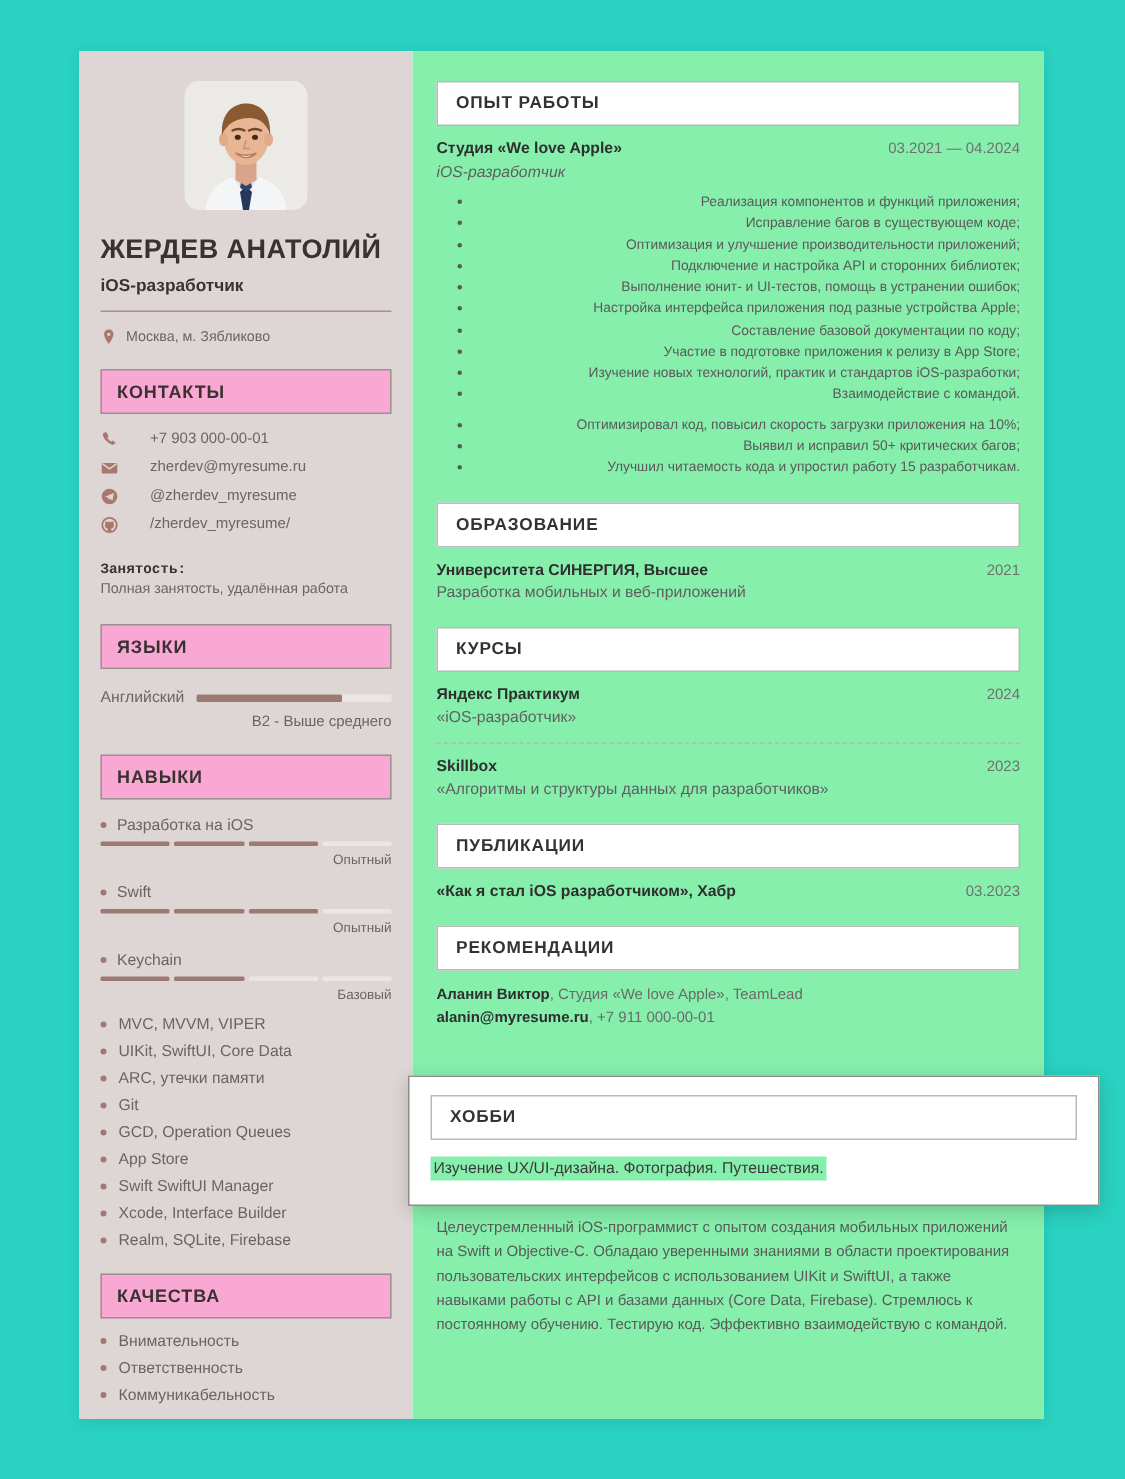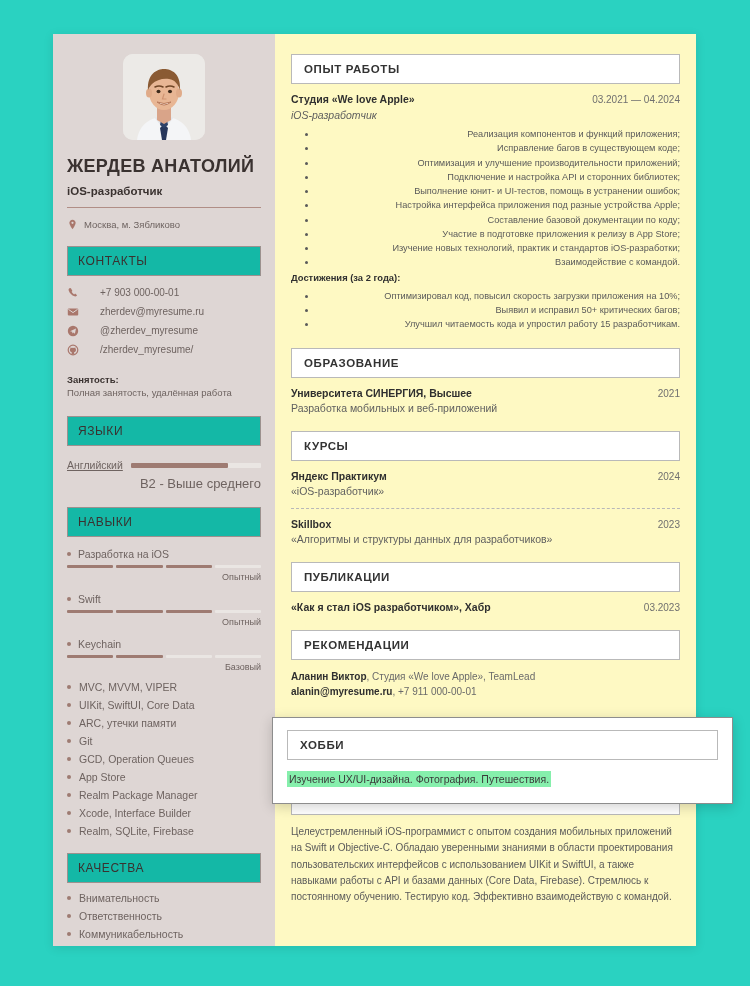--- a/index.html
+++ b/index.html
@@ -35,51 +35,51 @@
   }
   .person-role{
     margin:7px 0 0 0;font-size:11.5px;font-weight:bold;color:#3a3230;
   }
   .rule{height:1px;background:#b08e86;margin:10px 0 0 0;}
 
   .loc-row{display:flex;align-items:center;gap:6px;margin-top:11px;font-size:9.5px;color:#6e6360;}
   .loc-row .ic{width:11px;height:11px;flex:0 0 11px;display:flex;align-items:center;justify-content:center;}
 
   .side-head{
-    margin-top:16px;border:1px solid #9b918e;background:#14b8a6;
-    padding:7px 10px;font-size:12px;font-weight:normal;letter-spacing:.6px;color:#3a3230;
+    margin-top:16px;border:1px solid #9b918e;background:#f9a8d4;
+    padding:7px 10px;font-size:12px;font-weight:bold;letter-spacing:.6px;color:#3a3230;
   }
 
   .contact-list{margin-top:11px;display:flex;flex-direction:column;gap:7px;}
   .contact-row{display:flex;align-items:center;gap:21px;font-size:10px;color:#6e6360;}
   .contact-row .ic{width:12px;height:12px;flex:0 0 12px;display:flex;align-items:center;justify-content:center;}
 
   .employ-block{margin-top:17px;font-size:9.5px;line-height:1.45;color:#6e6360;}
-  .employ-label{font-weight:bold;color:#3a3230;}
+  .employ-label{font-weight:bold;color:#3a3230;font-family:Liberation Mono, monospace;}
 
   .lang-row{display:flex;align-items:center;margin-top:13px;gap:8px;}
-  .lang-name{font-size:10.5px;color:#6e6360;flex:0 0 auto;text-decoration:underline;}
+  .lang-name{font-size:10.5px;color:#6e6360;flex:0 0 auto;}
   .lang-bar{flex:1;height:5px;background:#eae6e3;position:relative;border-radius:1px;}
   .lang-bar span{position:absolute;left:0;top:0;bottom:0;background:#9e7b72;border-radius:1px;}
-  .lang-level{text-align:right;font-size:13px;color:#6e6360;margin-top:5px;}
+  .lang-level{text-align:right;font-size:10px;color:#6e6360;margin-top:5px;}
 
   .skill-item{margin-top:11px;}
   .skill-name{display:flex;align-items:center;gap:7px;font-size:10.5px;color:#6e6360;}
   .dot{width:4px;height:4px;border-radius:50%;background:#9e7b72;flex:0 0 4px;}
   .seg-bar{display:flex;gap:3px;margin-top:5px;}
   .seg{flex:1;height:3px;background:#eae6e3;border-radius:1px;}
   .seg.on{background:#9e7b72;}
   .skill-level{text-align:right;font-size:9px;color:#6e6360;margin-top:4px;}
 
   .plain-list{margin-top:9px;display:flex;flex-direction:column;gap:6px;}
   .plain-row{display:flex;align-items:center;gap:8px;font-size:10.5px;color:#6e6360;}
 
   
   #main{
-    flex:1;background:#fef9c3;padding:20px 16px 0 16px;box-sizing:border-box;
+    flex:1;background:#86efac;padding:20px 16px 0 16px;box-sizing:border-box;
     color:#4a4a4a;position:relative;
   }
   .sec-head{
     border:1px solid #b9b9b9;background:#fff;
     padding:8px 12px;font-size:11.5px;font-weight:bold;letter-spacing:.6px;color:#333;
   }
   .sec-head.first{margin-top:0;}
   .sec{margin-top:17px;}
 
   .row-line{display:flex;justify-content:space-between;align-items:baseline;margin-top:9px;}
@@ -285,21 +285,21 @@
       <div class="plain-row">
           <span class="dot"></span>
           <span>GCD, Operation Queues</span>
         </div>
       <div class="plain-row">
           <span class="dot"></span>
           <span>App Store</span>
         </div>
       <div class="plain-row">
           <span class="dot"></span>
-          <span>Realm Package Manager</span>
+          <span>Swift SwiftUI Manager</span>
         </div>
       <div class="plain-row">
           <span class="dot"></span>
           <span>Xcode, Interface Builder</span>
         </div>
       <div class="plain-row">
           <span class="dot"></span>
           <span>Realm, SQLite, Firebase</span>
         </div>
     </div>
@@ -334,21 +334,20 @@
       <li>Исправление багов в существующем коде;</li>
       <li>Оптимизация и улучшение производительности приложений;</li>
       <li>Подключение и настройка API и сторонних библиотек;</li>
       <li>Выполнение юнит- и UI-тестов, помощь в устранении ошибок;</li>
       <li>Настройка интерфейса приложения под разные устройства Apple;</li>
       <li>Составление базовой документации по коду;</li>
       <li>Участие в подготовке приложения к релизу в App Store;</li>
       <li>Изучение новых технологий, практик и стандартов iOS-разработки;</li>
       <li>Взаимодействие с командой.</li>
     </ul>
-    <div class="ach-label">Достижения (за 2 года):</div>
     <ul class="bullets">
       <li>Оптимизировал код, повысил скорость загрузки приложения на 10%;</li>
       <li>Выявил и исправил 50+ критических багов;</li>
       <li>Улучшил читаемость кода и упростил работу 15 разработчикам.</li>
     </ul>
 
     <div class="sec">
       <div class="sec-head">ОБРАЗОВАНИЕ</div>
       <div class="row-line">
         <span class="row-title">Университета СИНЕРГИЯ, Высшее</span>

